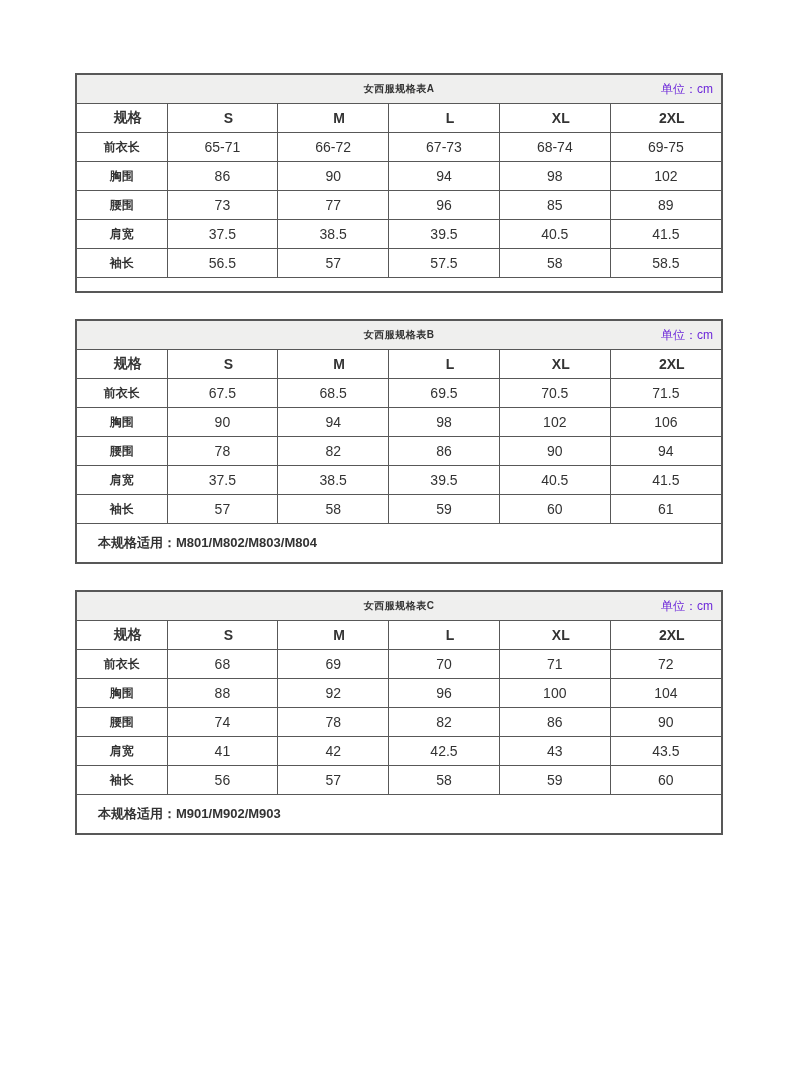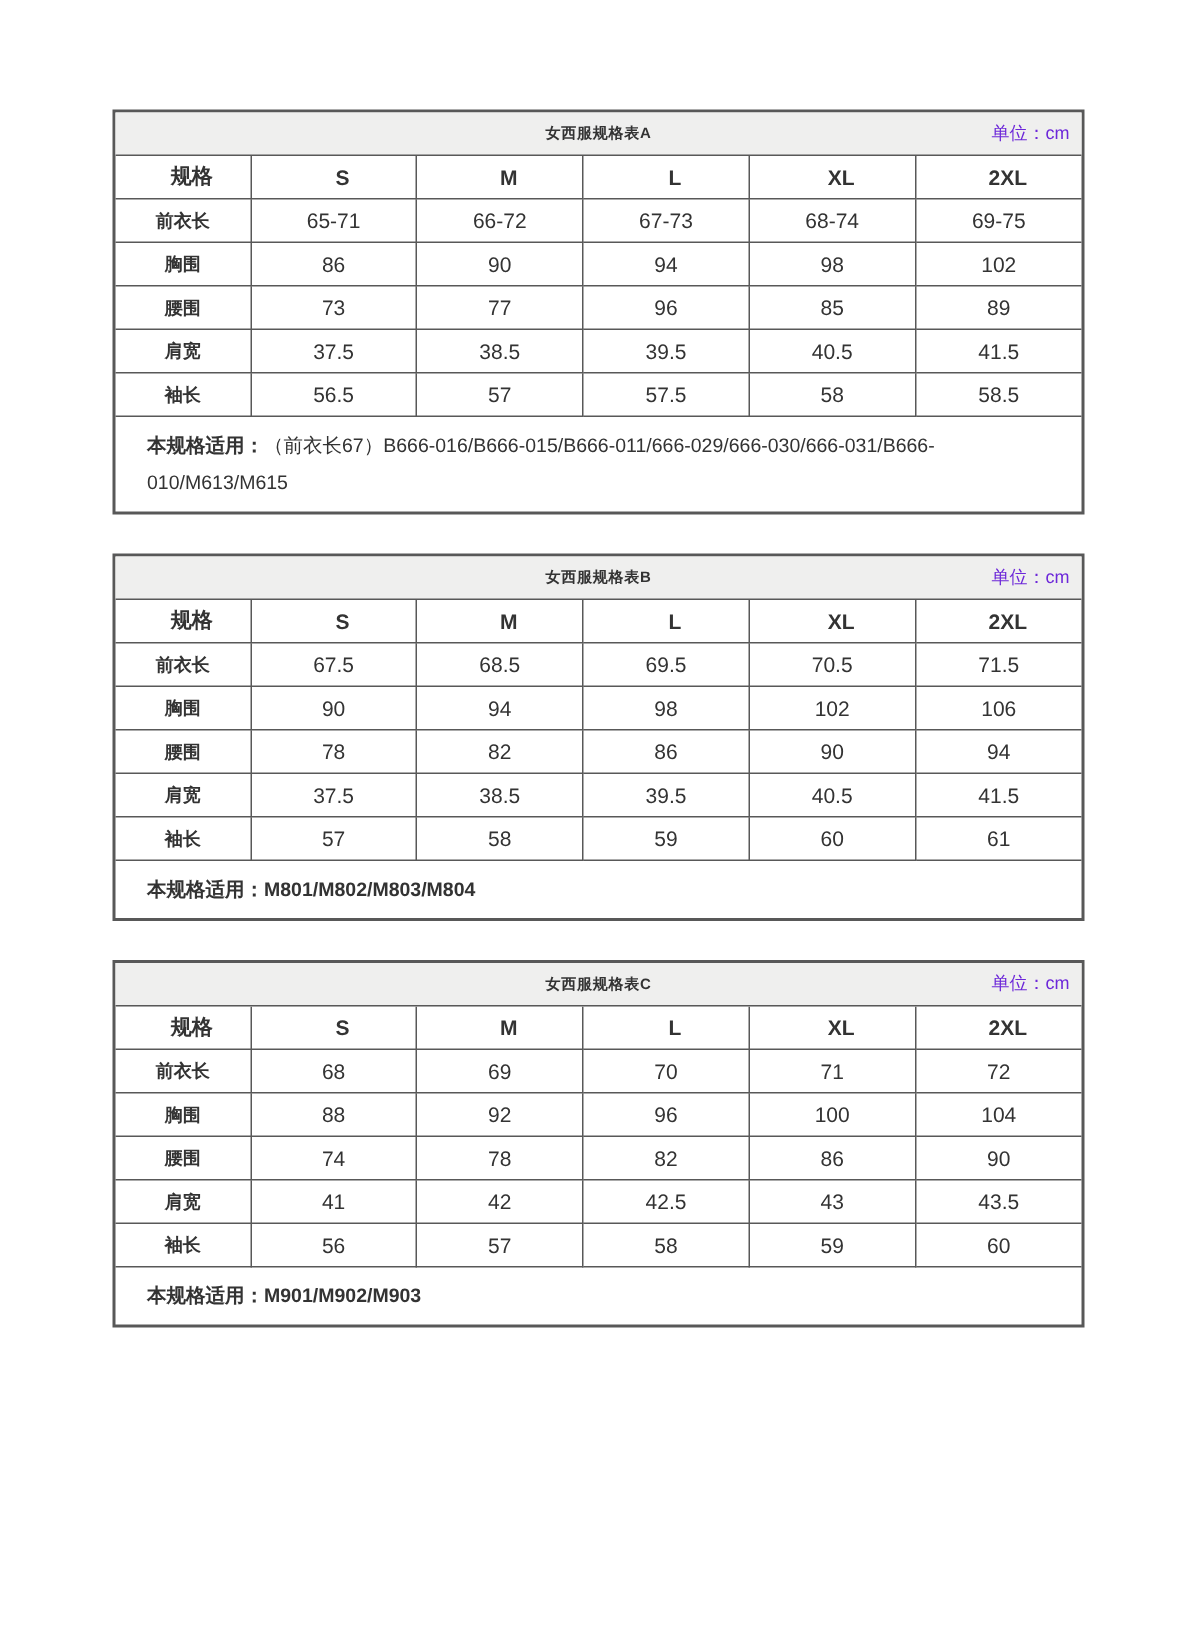--- a/index.html
+++ b/index.html
@@ -143,21 +143,20 @@
               <td class="row-label">袖长</td>
               <td>56.5</td>
               <td>57</td>
               <td>57.5</td>
               <td>58</td>
               <td>58.5</td>
             </tr>
           </tbody>
     </table>
     <div class="note">
-          <div><span class="note-label">本规格适用：</span><span class="note-line">（前衣长67）B666-016/B666-015/B666-011/666-029/666-030/666-031/B666-010/M613/M615</span></div>
         </div>
   </section>
 
   <section class="spec-table">
     <header class="title-bar">
       <span class="table-title">女西服规格表B</span>
       <span class="unit-label">单位：cm</span>
     </header>
     <table class="grid">
       <colgroup>

